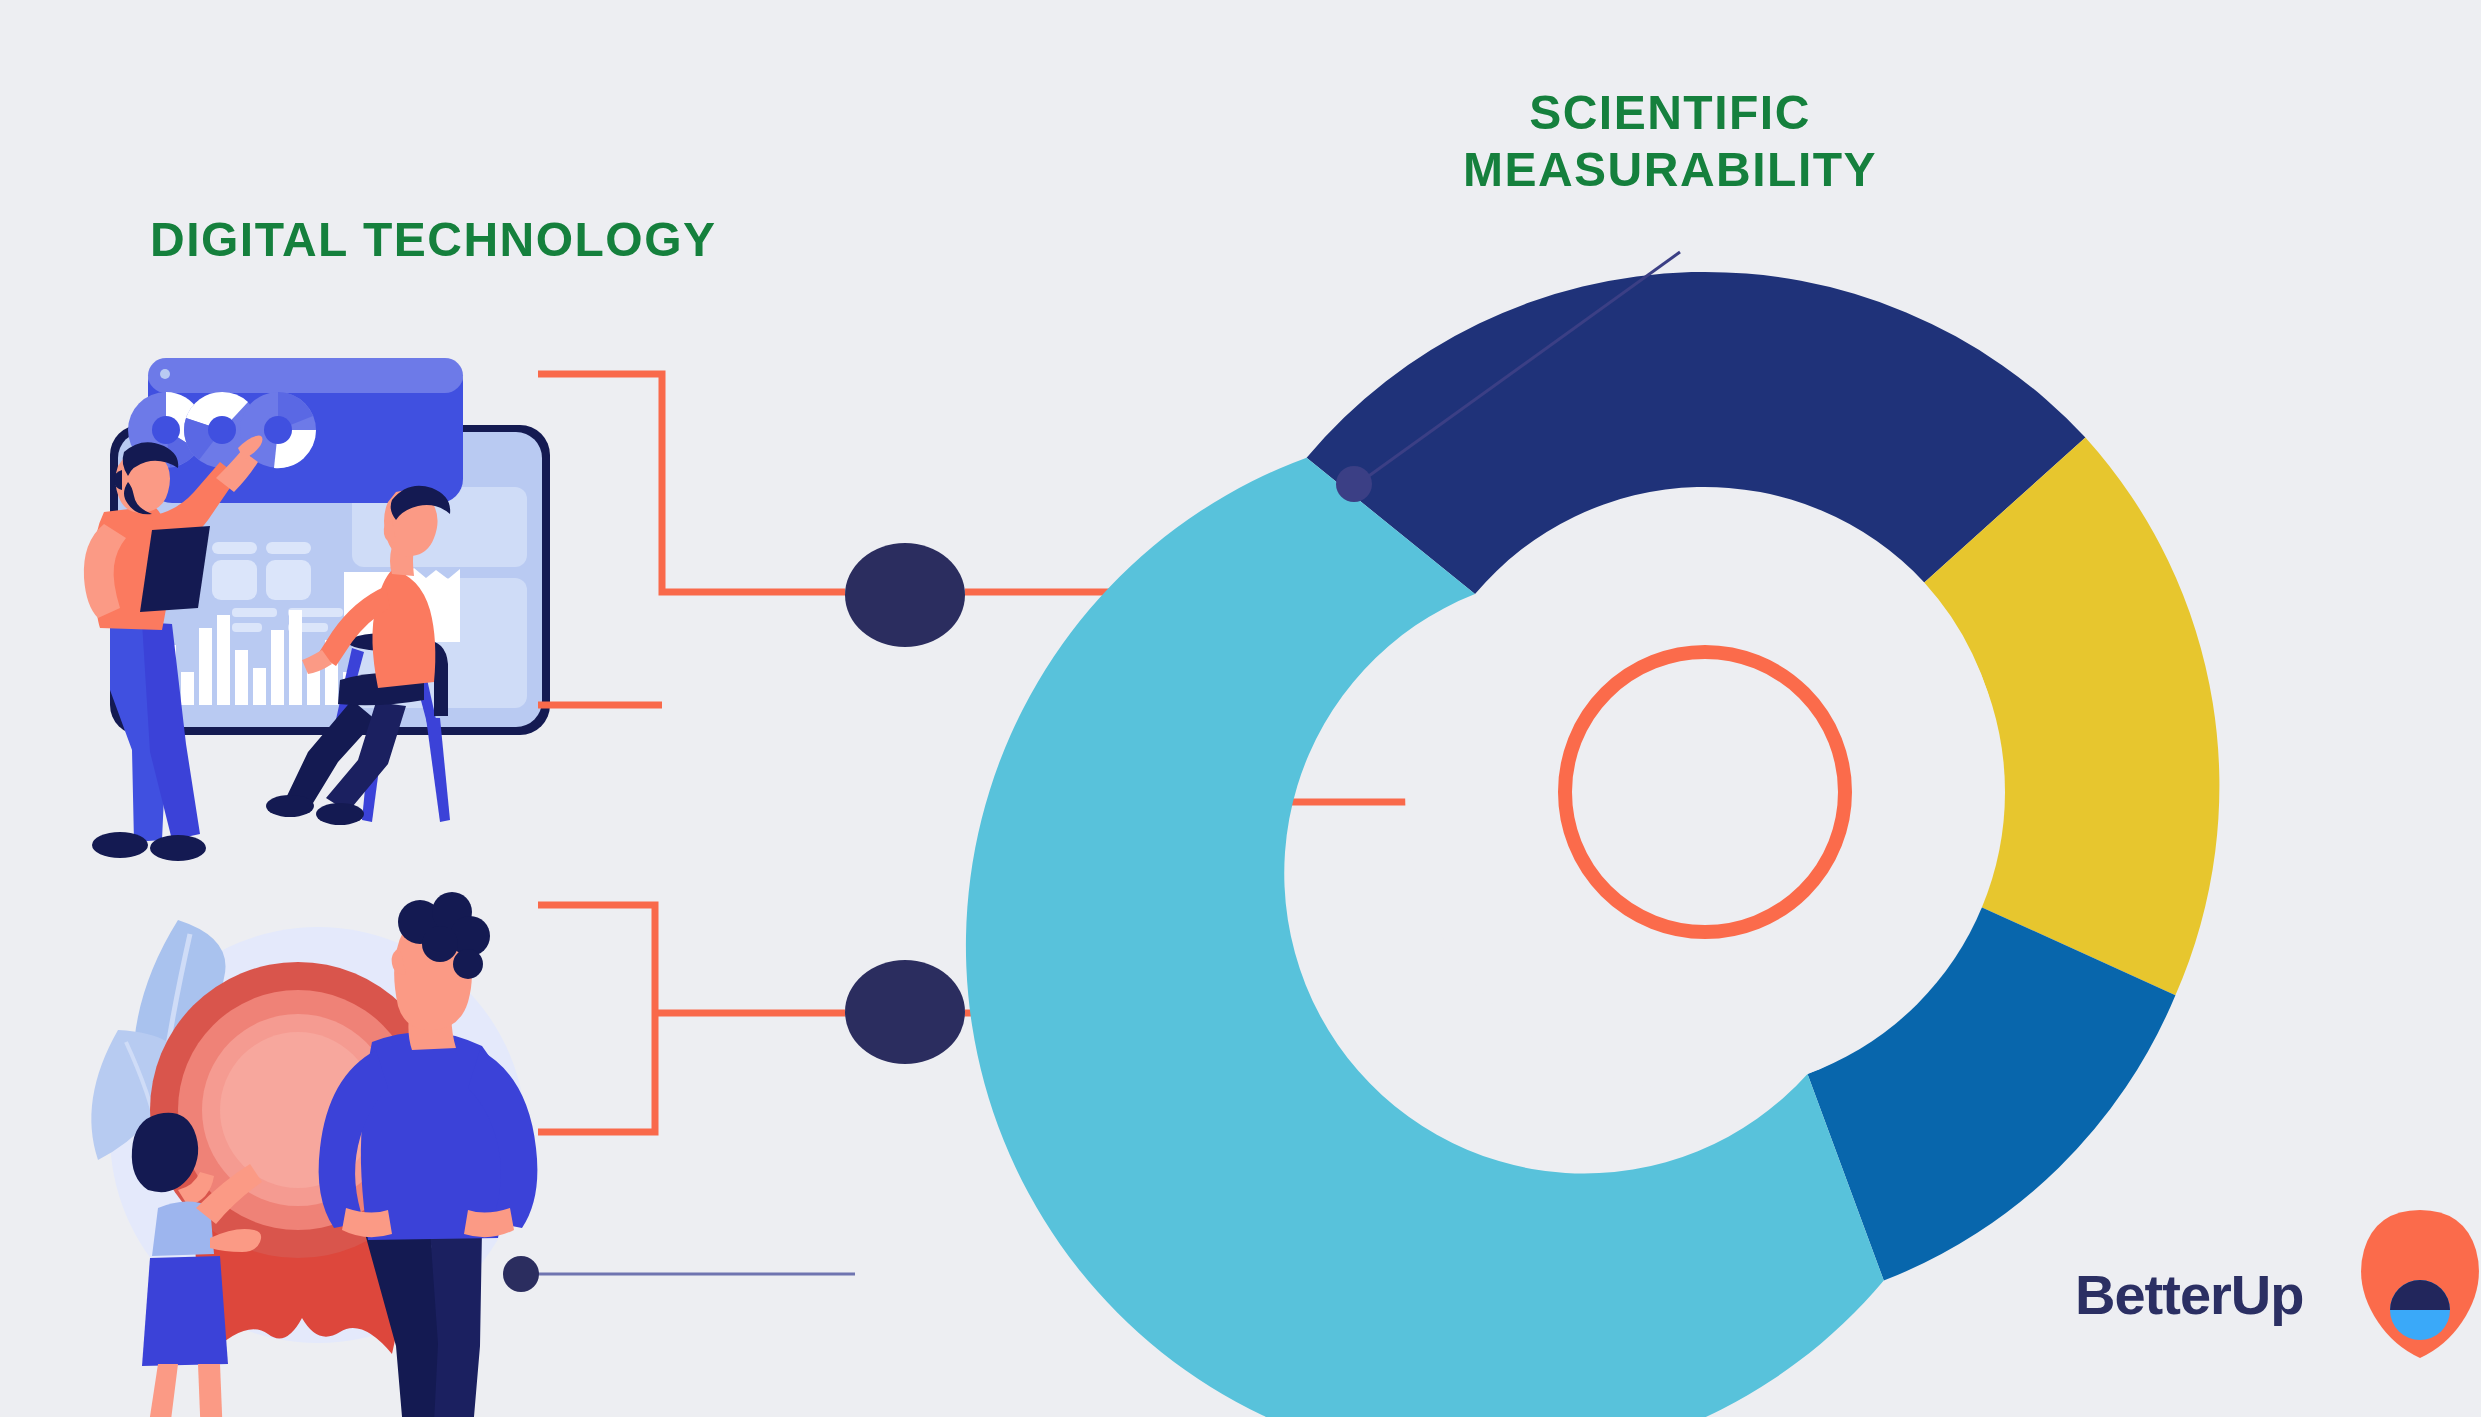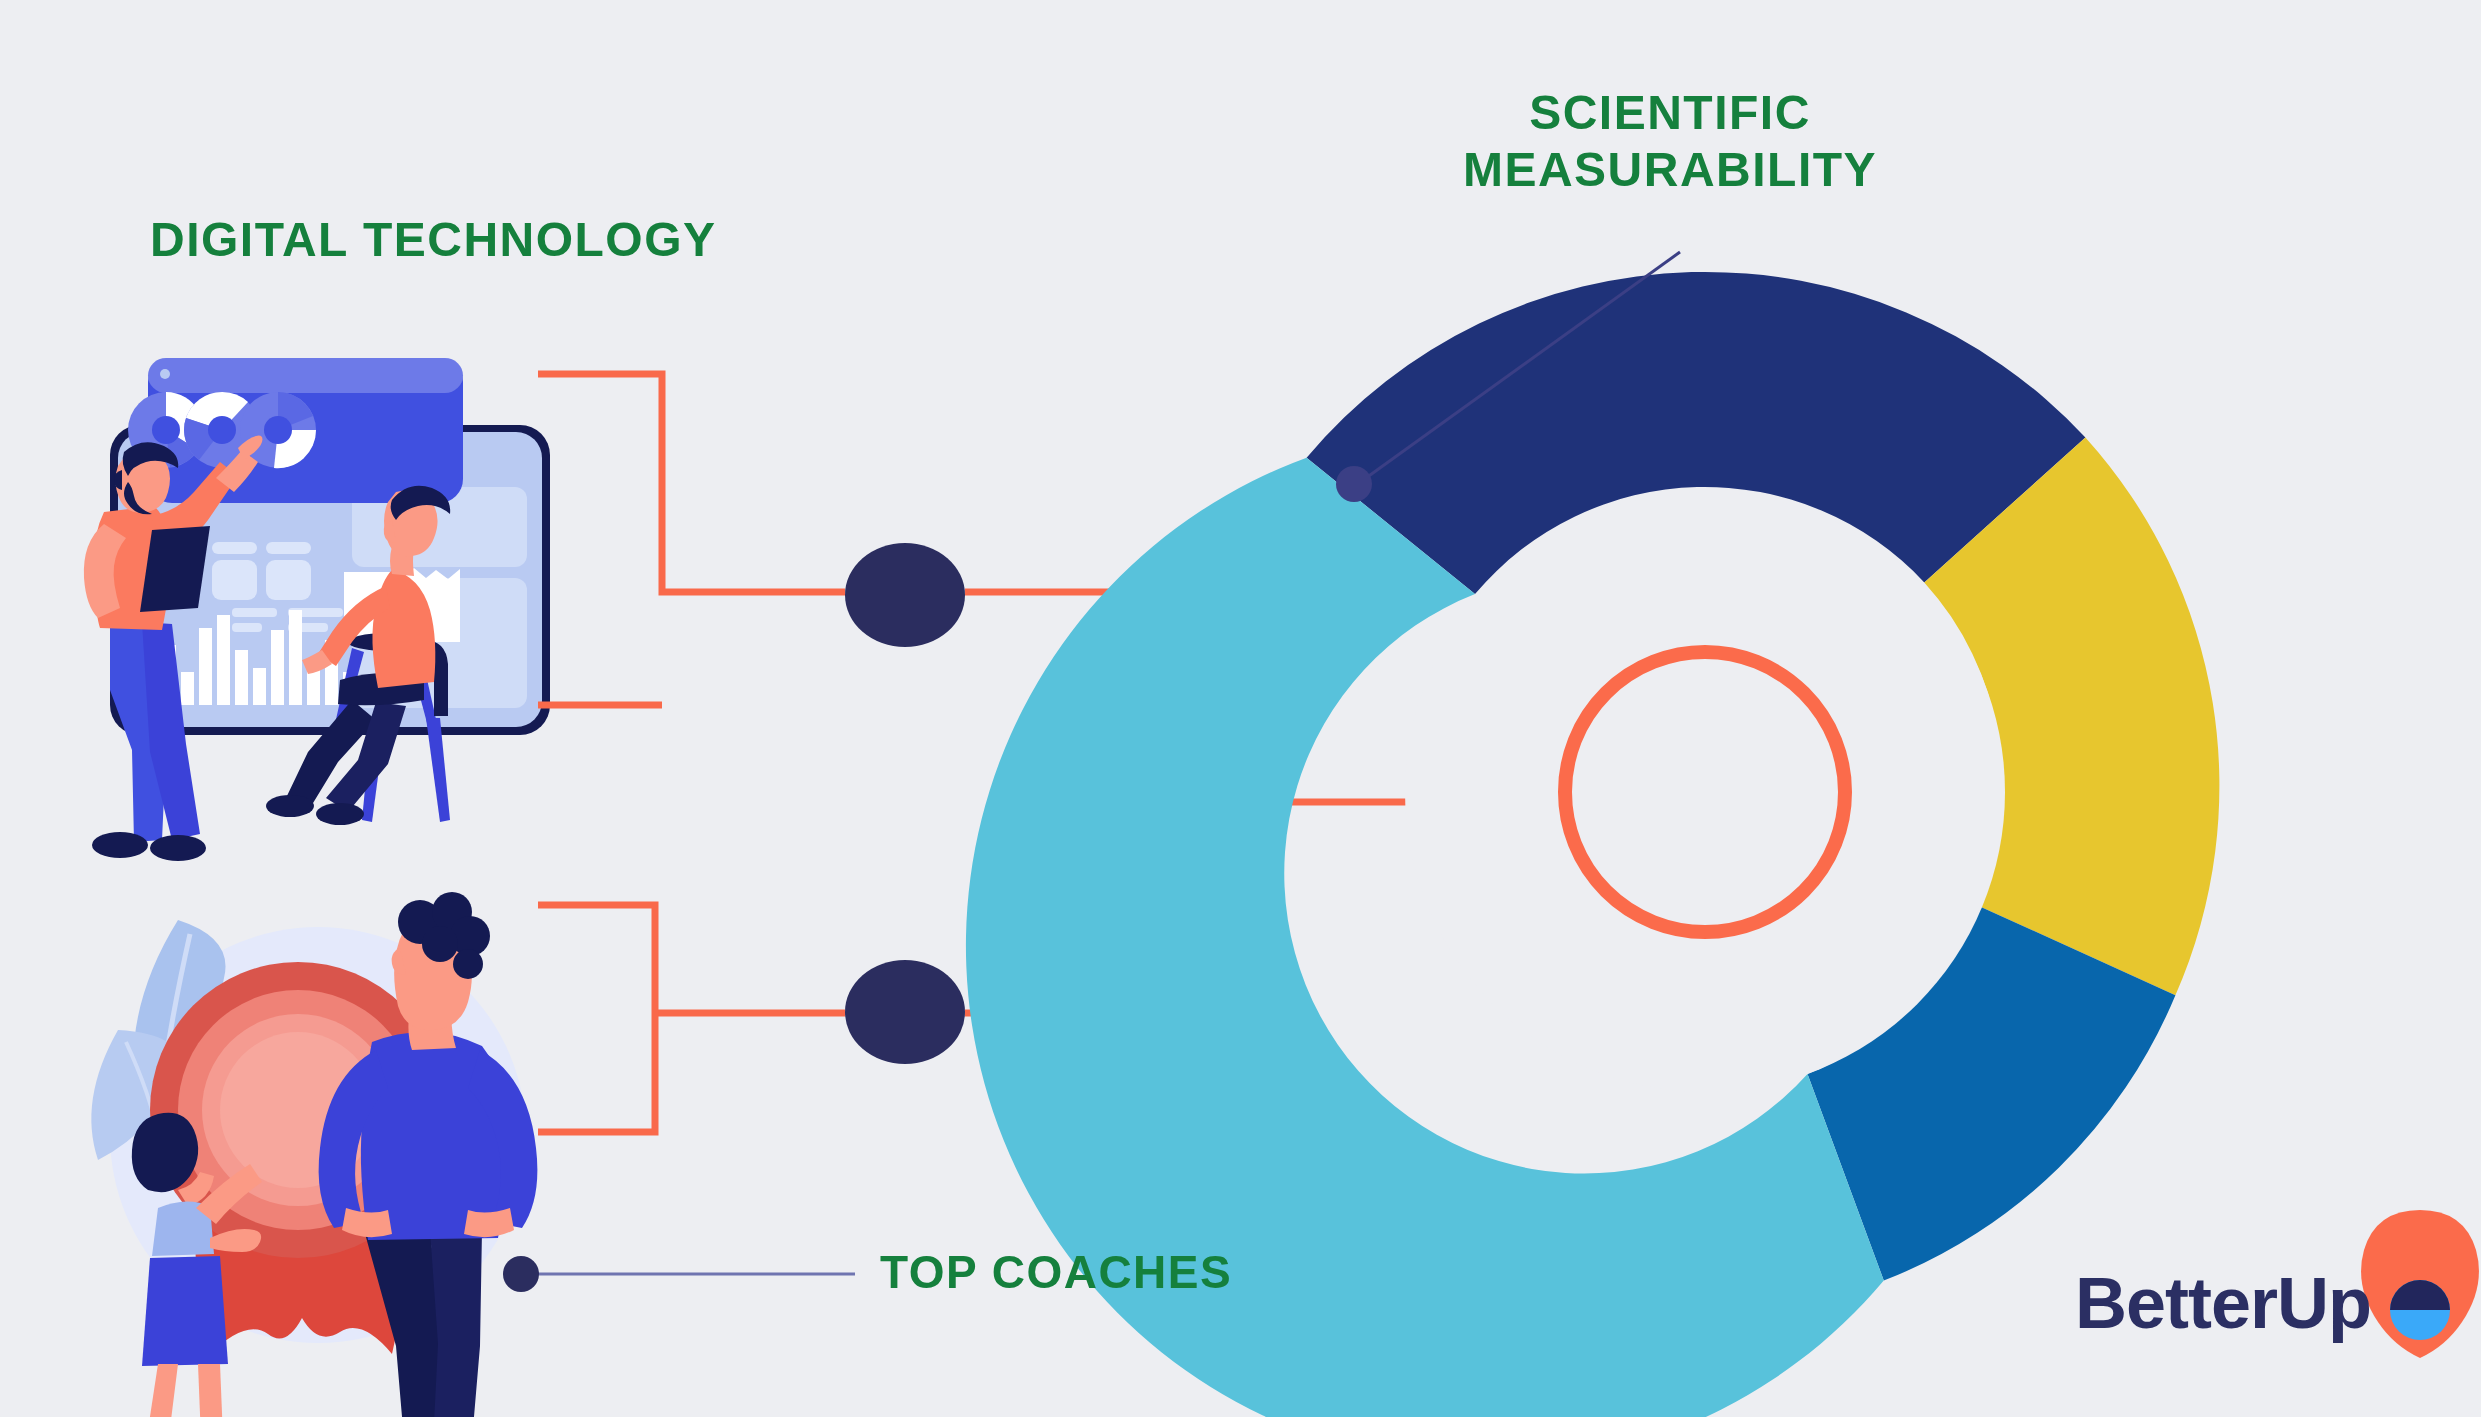--- a/index.html
+++ b/index.html
@@ -233,18 +233,17 @@
       <circle cx="2420" cy="1310" r="30" fill="#3aa9f9"></circle>
       <path d="M2390 1310 a30 30 0 0 1 60 0 z" fill="#22265c"></path>
     </g>
   </svg>
 
   <div class="label" id="label-digital">DIGITAL TECHNOLOGY</div>
 
   <div class="label" id="label-scientific">SCIENTIFIC
 MEASURABILITY</div>
 
-  <div class="label" id="label-top-coaches">TOP COACHES</div>
-
-  <div id="betterup-wordmark" style="position:absolute;left:2075px;top:1262px;font-size:72px;font-weight:700;
+
+  <div id="betterup-wordmark" style="position:absolute;left:2075px;top:1262px;font-size:56px;font-weight:700;
               color:#2b2f63;letter-spacing:-1px;">BetterUp</div>
 
 </div>
 
 </body></html>

